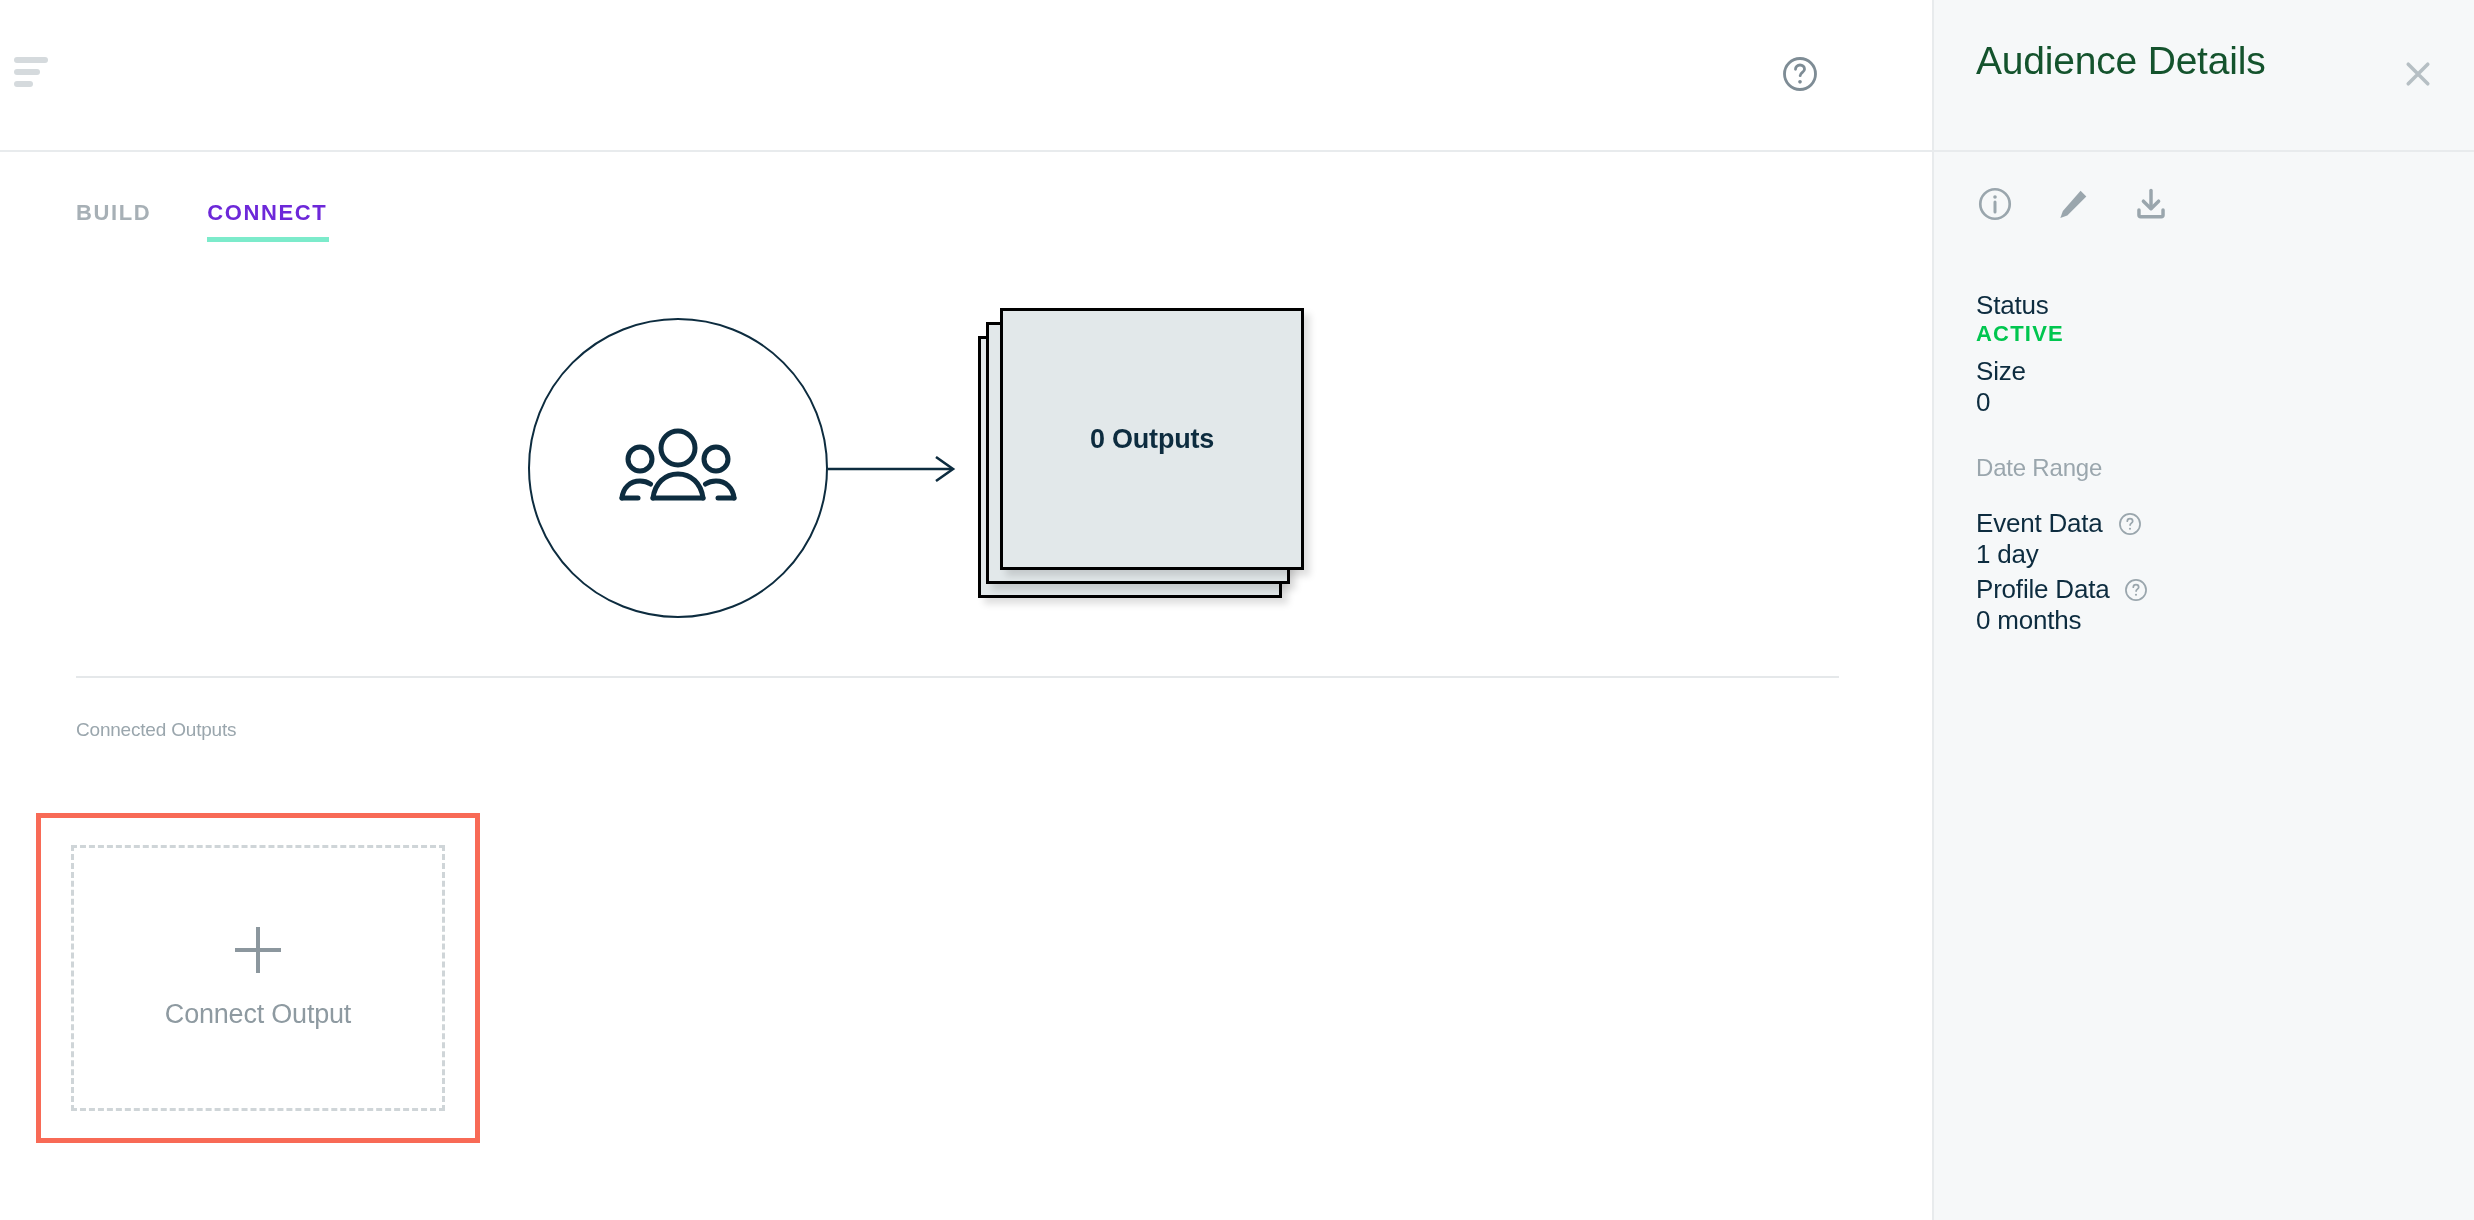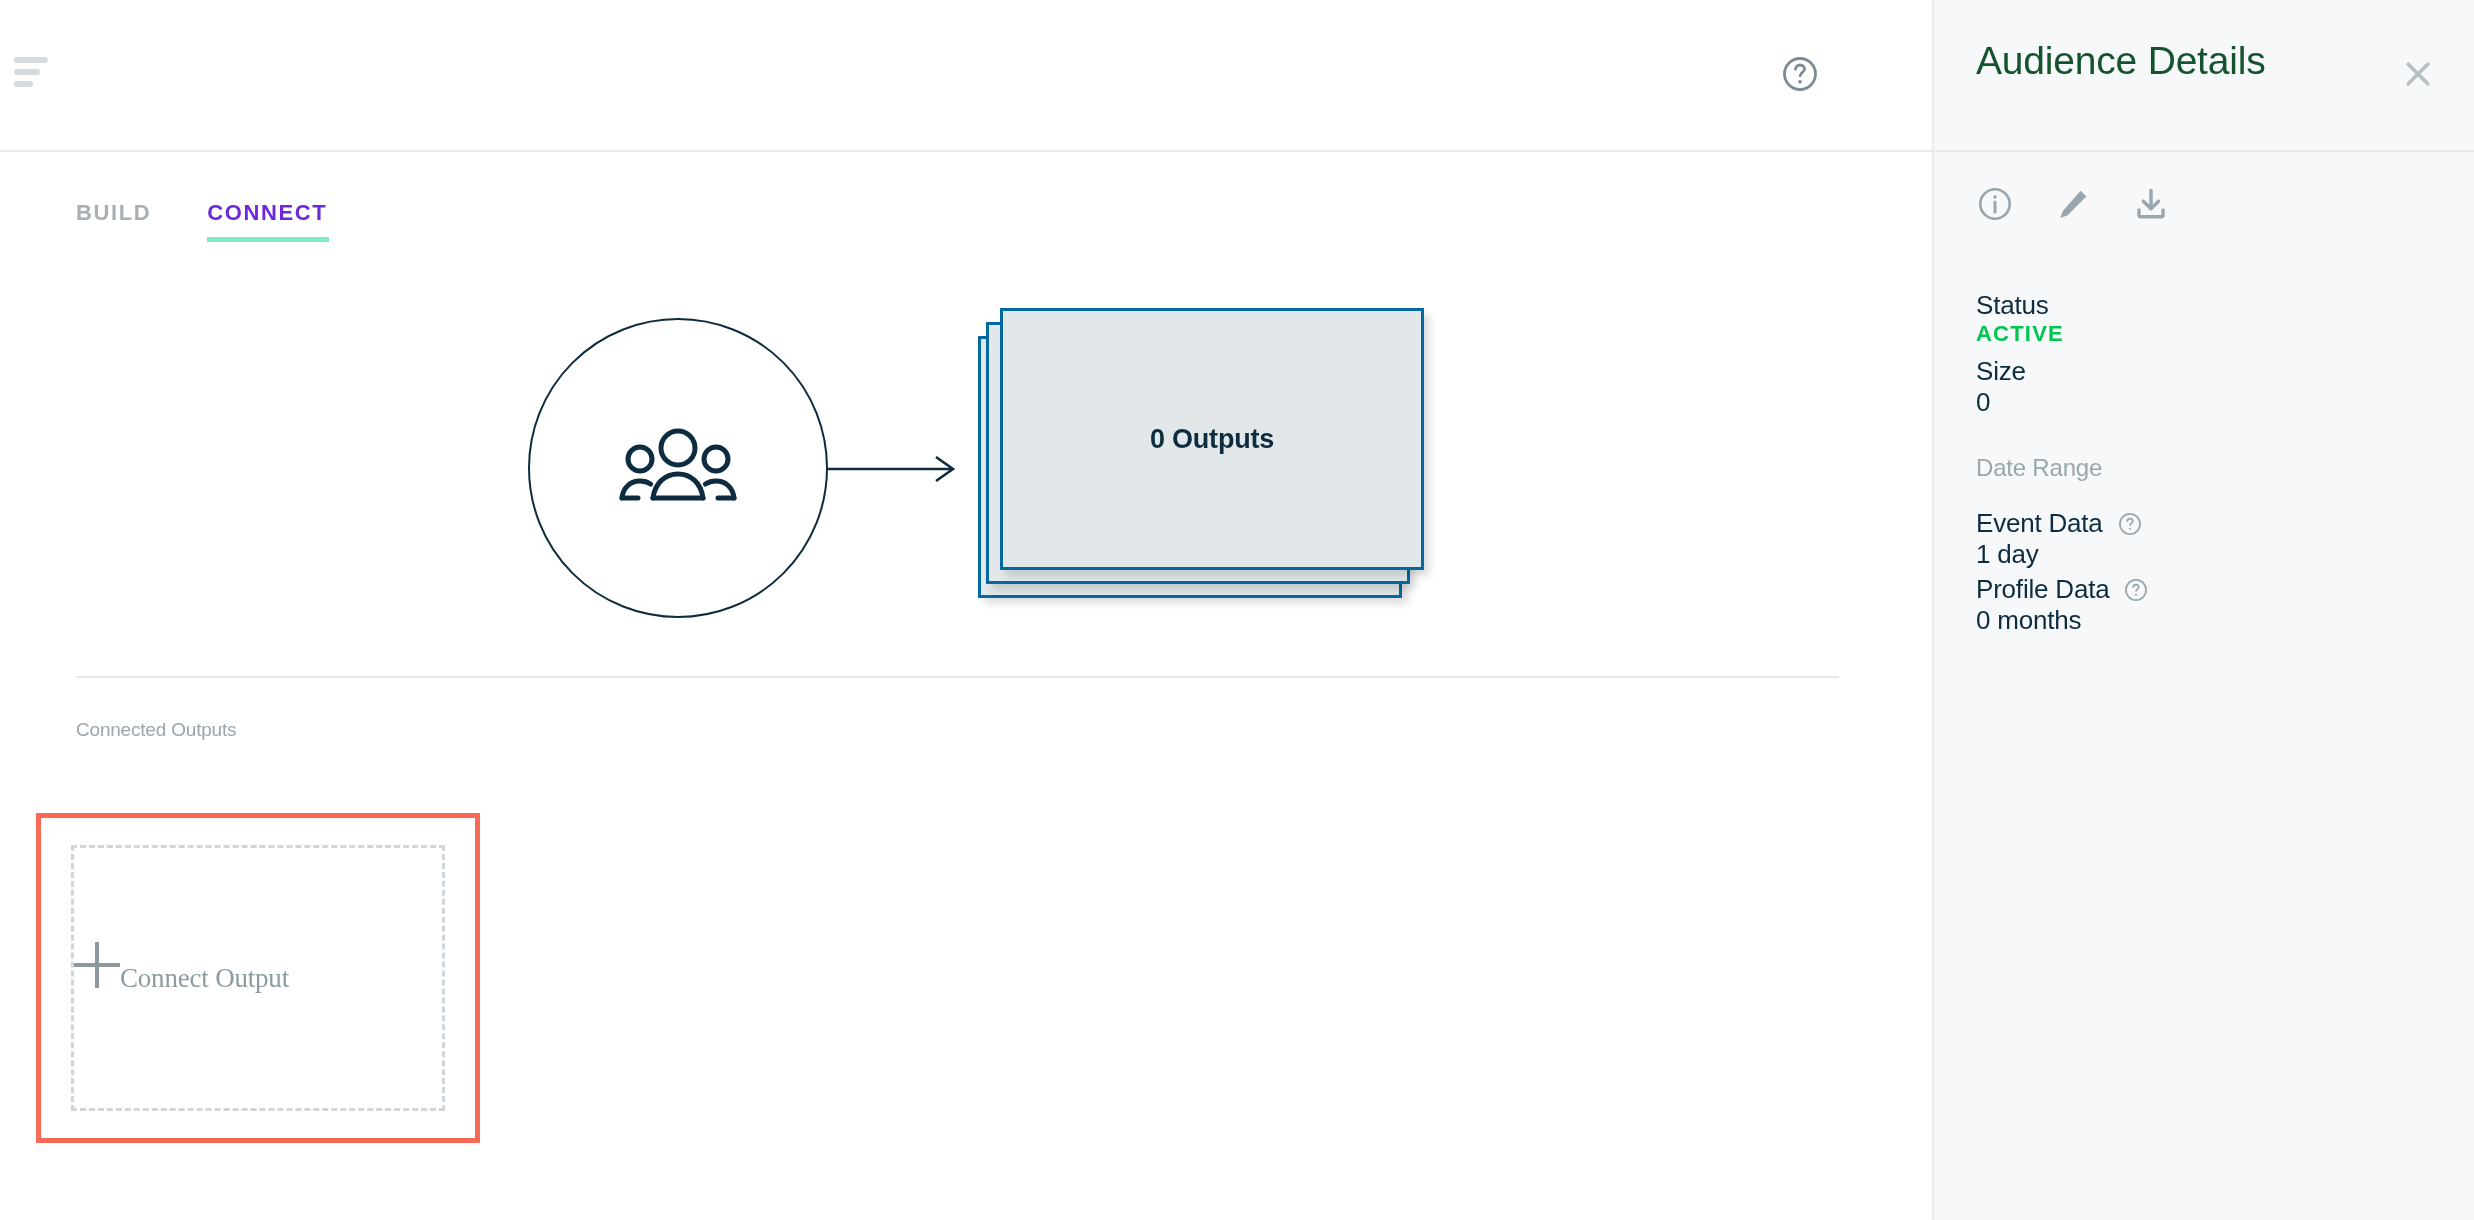--- a/index.html
+++ b/index.html
@@ -132,22 +132,22 @@
     position: absolute;
     left: 828px; top: 174px;
     width: 128px; height: 30px;
   }
   .stack {
     position: absolute;
     left: 978px; top: 28px;
   }
   .card {
     position: absolute;
-    width: 424px; height: 262px;
-    border: 3px solid #0369a1;
+    width: 304px; height: 262px;
+    border: 3px solid #000000;
     background: #e2e8ea;
     box-shadow: 6px 6px 7px rgba(0,0,0,0.13);
   }
   .card.c3 { left: 0px;  top: 28px; }
   .card.c2 { left: 8px;  top: 14px; }
   .card.c1 {
     left: 22px; top: 0px;
     display: flex;
     align-items: center;
     justify-content: center;
@@ -221,26 +221,25 @@
     border: 5px solid #f86a56;
     background: #ffffff;
     display: flex;
     align-items: center;
     justify-content: center;
   }
   .connect-tile {
     width: 374px; height: 266px;
     border: 3px dashed #cfd5d8;
     display: flex;
-    flex-direction: row;
-    align-items: center;
-    justify-content: flex-start;
-    cursor: pointer;
-    background: #ffffff;
-    font-family: Liberation Serif, serif;
+    flex-direction: column;
+    align-items: center;
+    justify-content: center;
+    cursor: pointer;
+    background: #ffffff;
   }
   .plus-icon {
     position: relative;
     width: 46px; height: 46px;
     margin-bottom: 26px;
   }
   .plus-icon::before, .plus-icon::after {
     content: "";
     position: absolute;
     background: #8c979e;

